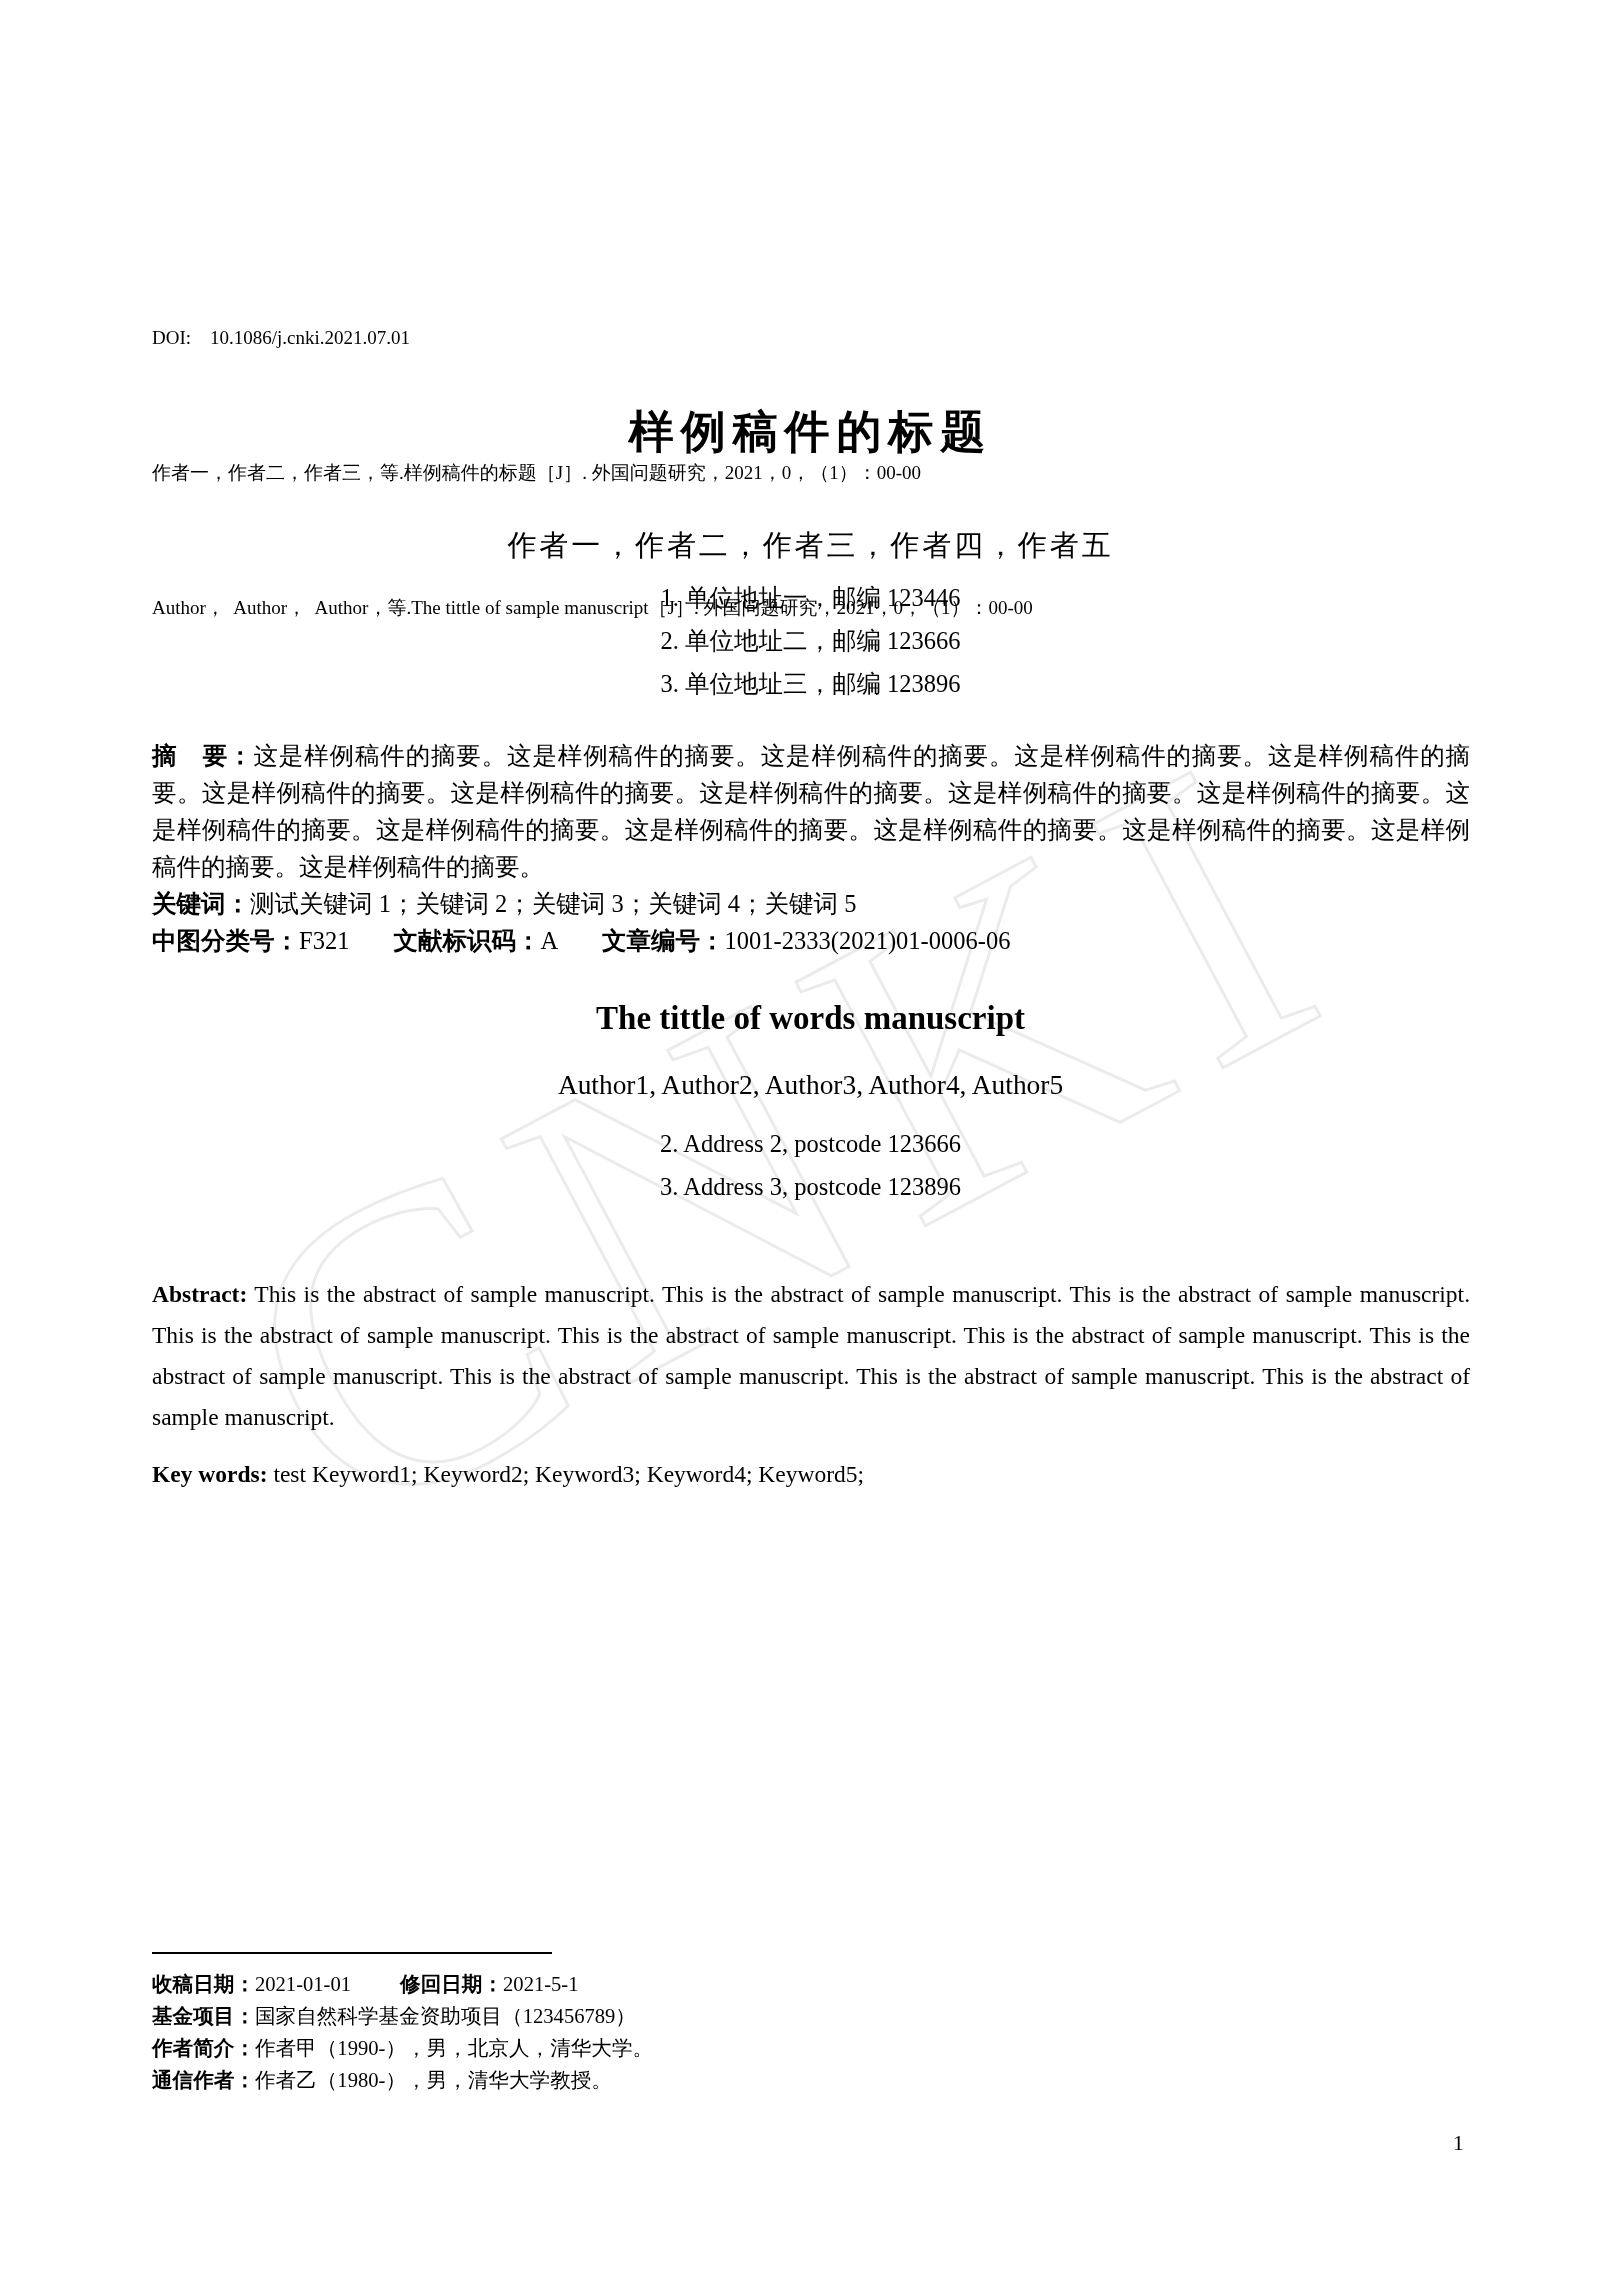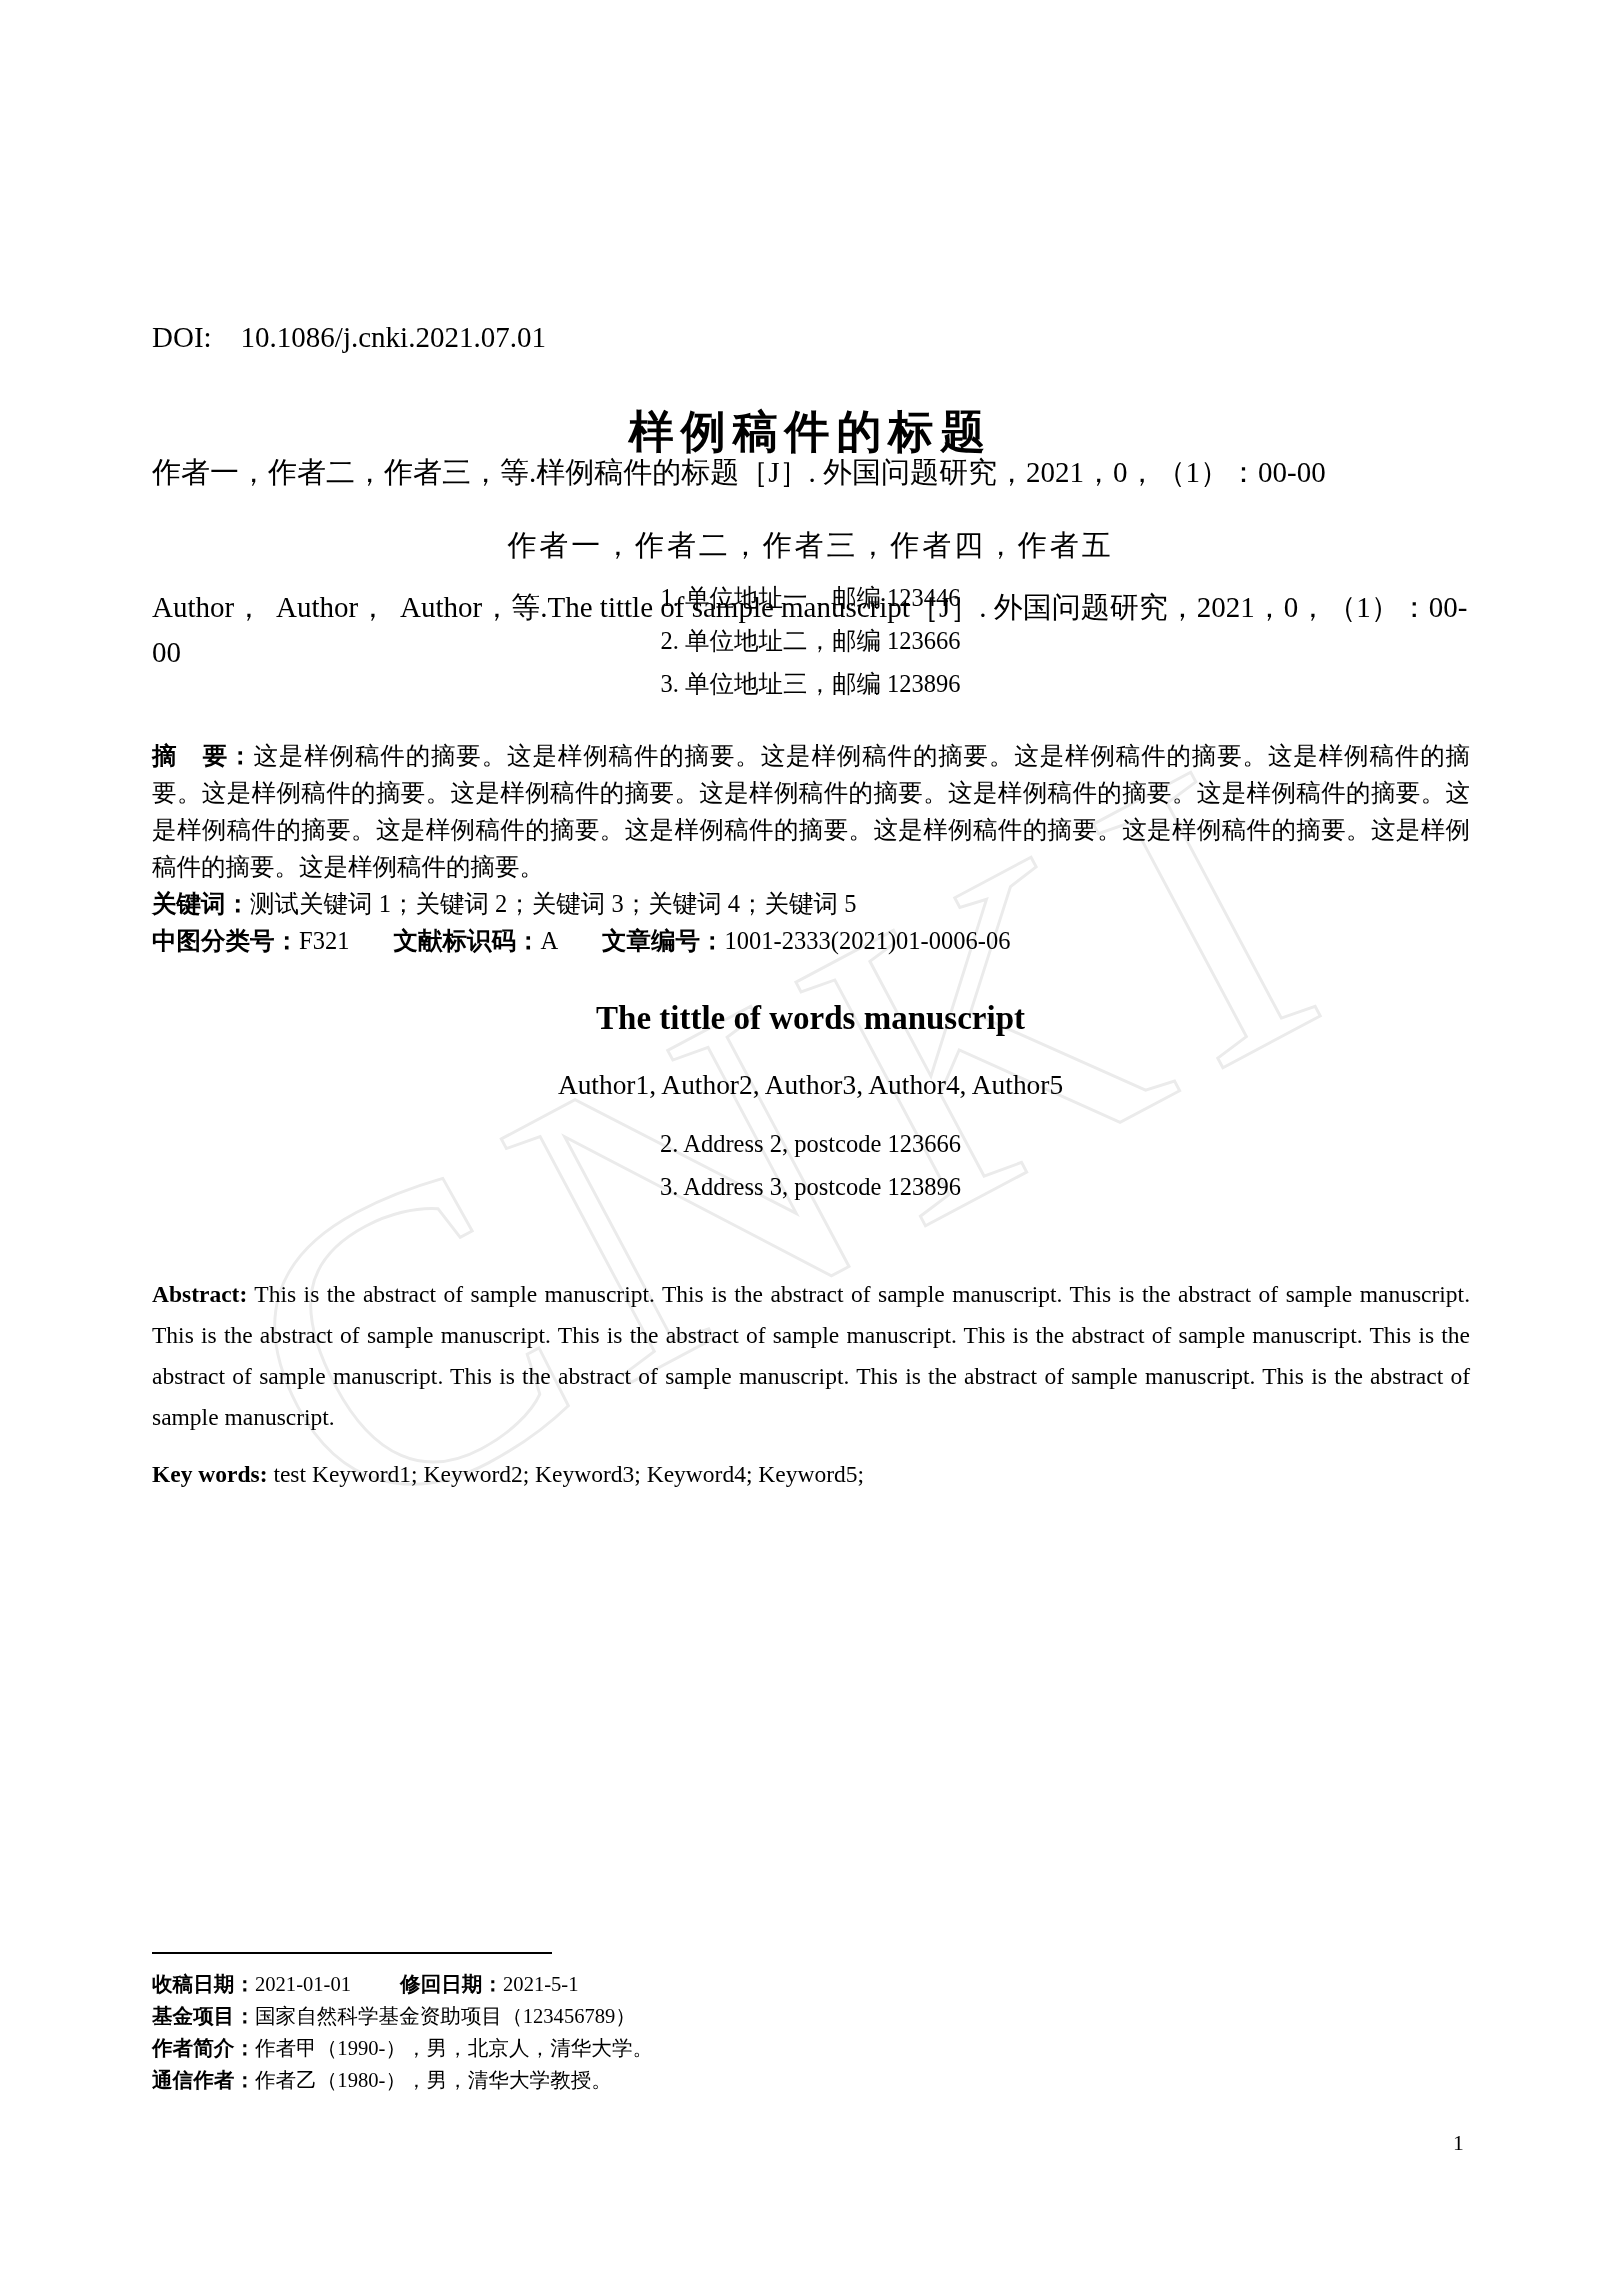--- a/index.html
+++ b/index.html
@@ -13,21 +13,21 @@
     overflow:hidden;
   }
   .abs { position:absolute; }
   .centered { left:0; width:100%; text-align:center; }
   .body-col { left:152px; width:1318px; }
   .heiti { font-family:"Liberation Sans","DejaVu Sans",sans-serif; font-weight:bold; }
   .kaiti { font-style:normal; }
   p { margin:0; }
 
   
-  #doc-header { top:225px; font-size:29px; line-height:45px; white-space:pre-wrap; }
+  #doc-header { top:225px; font-size:19px; line-height:45px; white-space:pre-wrap; }
 
   
   #zh-title   { top:402px; font-size:45px; font-weight:bold; letter-spacing:6.9px; }
   #zh-authors { top:526px; font-size:29px; letter-spacing:2.9px; }
   #zh-affils  { top:576px; font-size:24.5px; line-height:43px; }
 
   
   #zh-meta { top:737px; font-size:24.5px; line-height:37px; text-align:justify; }
   #zh-meta .pair { margin-right:44px; }
   #zh-meta p.row { text-align:left; }

